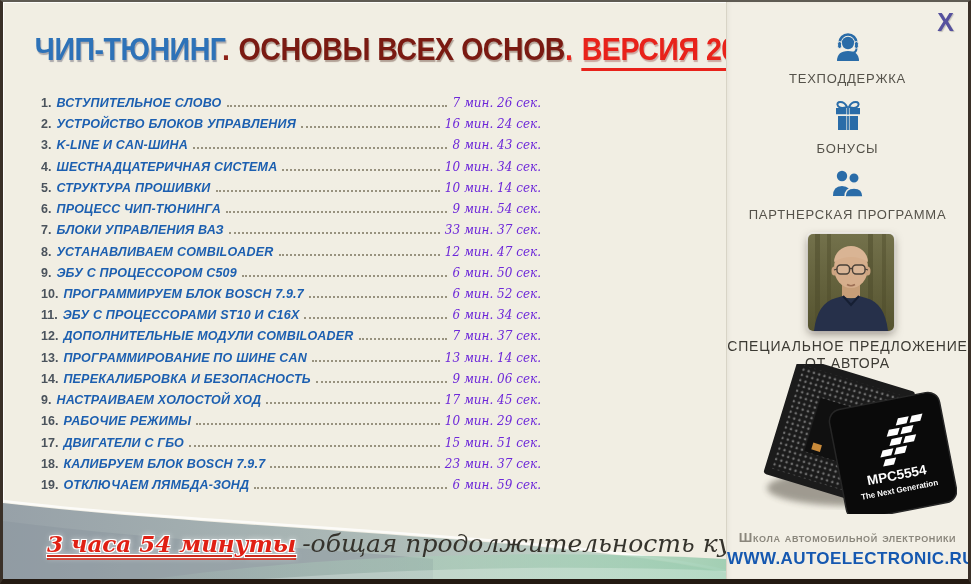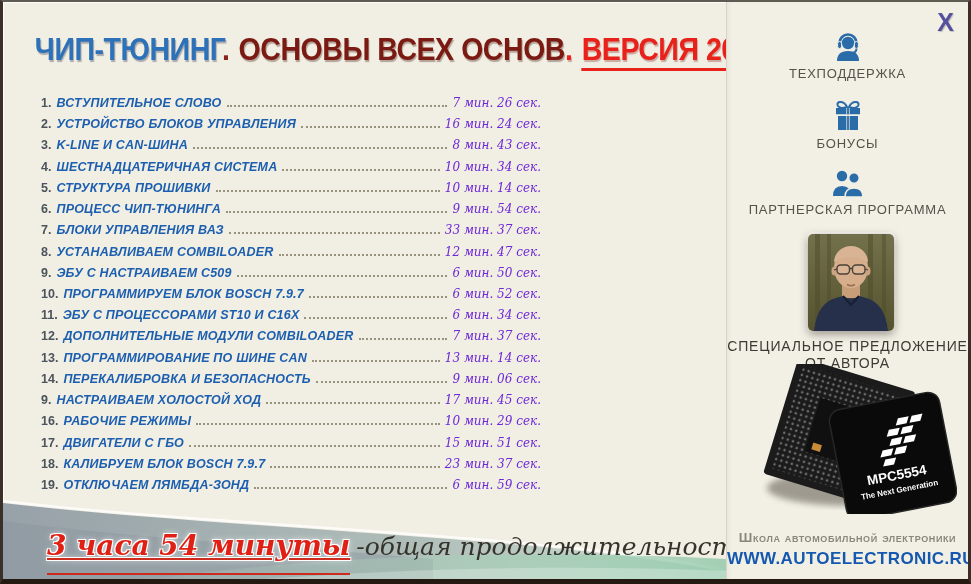--- a/index.html
+++ b/index.html
@@ -50,44 +50,44 @@
     font-size: 12px; color: #6d28d9; white-space: nowrap;
   }
 
   .wave { position: absolute; left: 0; bottom: 0; width: 723px; height: 92px; pointer-events: none; }
 
   .total {
     position: absolute; left: 44px; top: 527px; white-space: nowrap;
     font-family: "DejaVu Serif", serif; font-style: italic;
   }
   .total-red {
-    font-size: 28px; font-weight: bold; color: #e02014;
+    font-size: 23px; font-weight: bold; color: #e02014;
     text-decoration: underline; text-decoration-color: #cc2b1d; text-underline-offset: 3px;
-    border-bottom: 2px solid #cc2b1d; padding-bottom: 11px;
+    border-bottom: 2px solid #cc2b1d; padding-bottom: 1px;
     text-shadow: -1px -1px 0 #fff, 1px -1px 0 #fff, -1px 1px 0 #fff, 1px 1px 0 #fff, 0 0 6px rgba(255,255,255,.95);
   }
   .total-rest { font-size: 25px; color: #35332c; margin-left: 6px; }
 
   
   .sidebar {
     position: absolute; left: 723px; top: 0; right: 0; bottom: 0;
     background: #f2efe5;
     border-left: 1px solid #d8d4c6;
     box-shadow: inset 3px 0 5px -2px rgba(0,0,0,.06);
   }
   .close {
     position: absolute; top: 8px; right: 14px;
     font-size: 25px; font-weight: bold; color: #56519e;
     cursor: pointer; line-height: 1;
     text-shadow: 1px 1px 1px rgba(0,0,0,.2);
   }
   .side-item { position: absolute; left: 0; width: 100%; text-align: center; cursor: pointer; }
   .side-item svg { display: inline-block; }
   .side-label {
-    font-size: 13px; color: #55524a; letter-spacing: .8px;
+    margin-top: 5px; font-size: 13px; color: #55524a; letter-spacing: .8px;
   }
   .pos-support { top: 28px; }
   .pos-bonus   { top: 96px; }
   .pos-partner { top: 166px; }
 
   .photo {
     position: absolute; top: 232px; left: 81px; width: 86px; height: 97px;
     border-radius: 5px; overflow: hidden;
     box-shadow: 0 3px 8px rgba(60,50,40,.5), 0 0 0 2px rgba(255,255,255,.5);
   }
@@ -170,21 +170,21 @@
 
         <div class="row">
           <span class="num">8.</span>
           <span class="ctitle">УСТАНАВЛИВАЕМ COMBILOADER</span>
           <span class="dots"></span>
           <span class="dur">12 мин. 47 сек.</span>
         </div>
 
         <div class="row">
           <span class="num">9.</span>
-          <span class="ctitle">ЭБУ С НАСТРАИВАЕМ C509</span>
+          <span class="ctitle">ЭБУ С ПРОЦЕССОРОМ C509</span>
           <span class="dots"></span>
           <span class="dur">6 мин. 50 сек.</span>
         </div>
 
         <div class="row">
           <span class="num">10.</span>
           <span class="ctitle">ПРОГРАММИРУЕМ БЛОК BOSCH 7.9.7</span>
           <span class="dots"></span>
           <span class="dur">6 мин. 52 сек.</span>
         </div>

